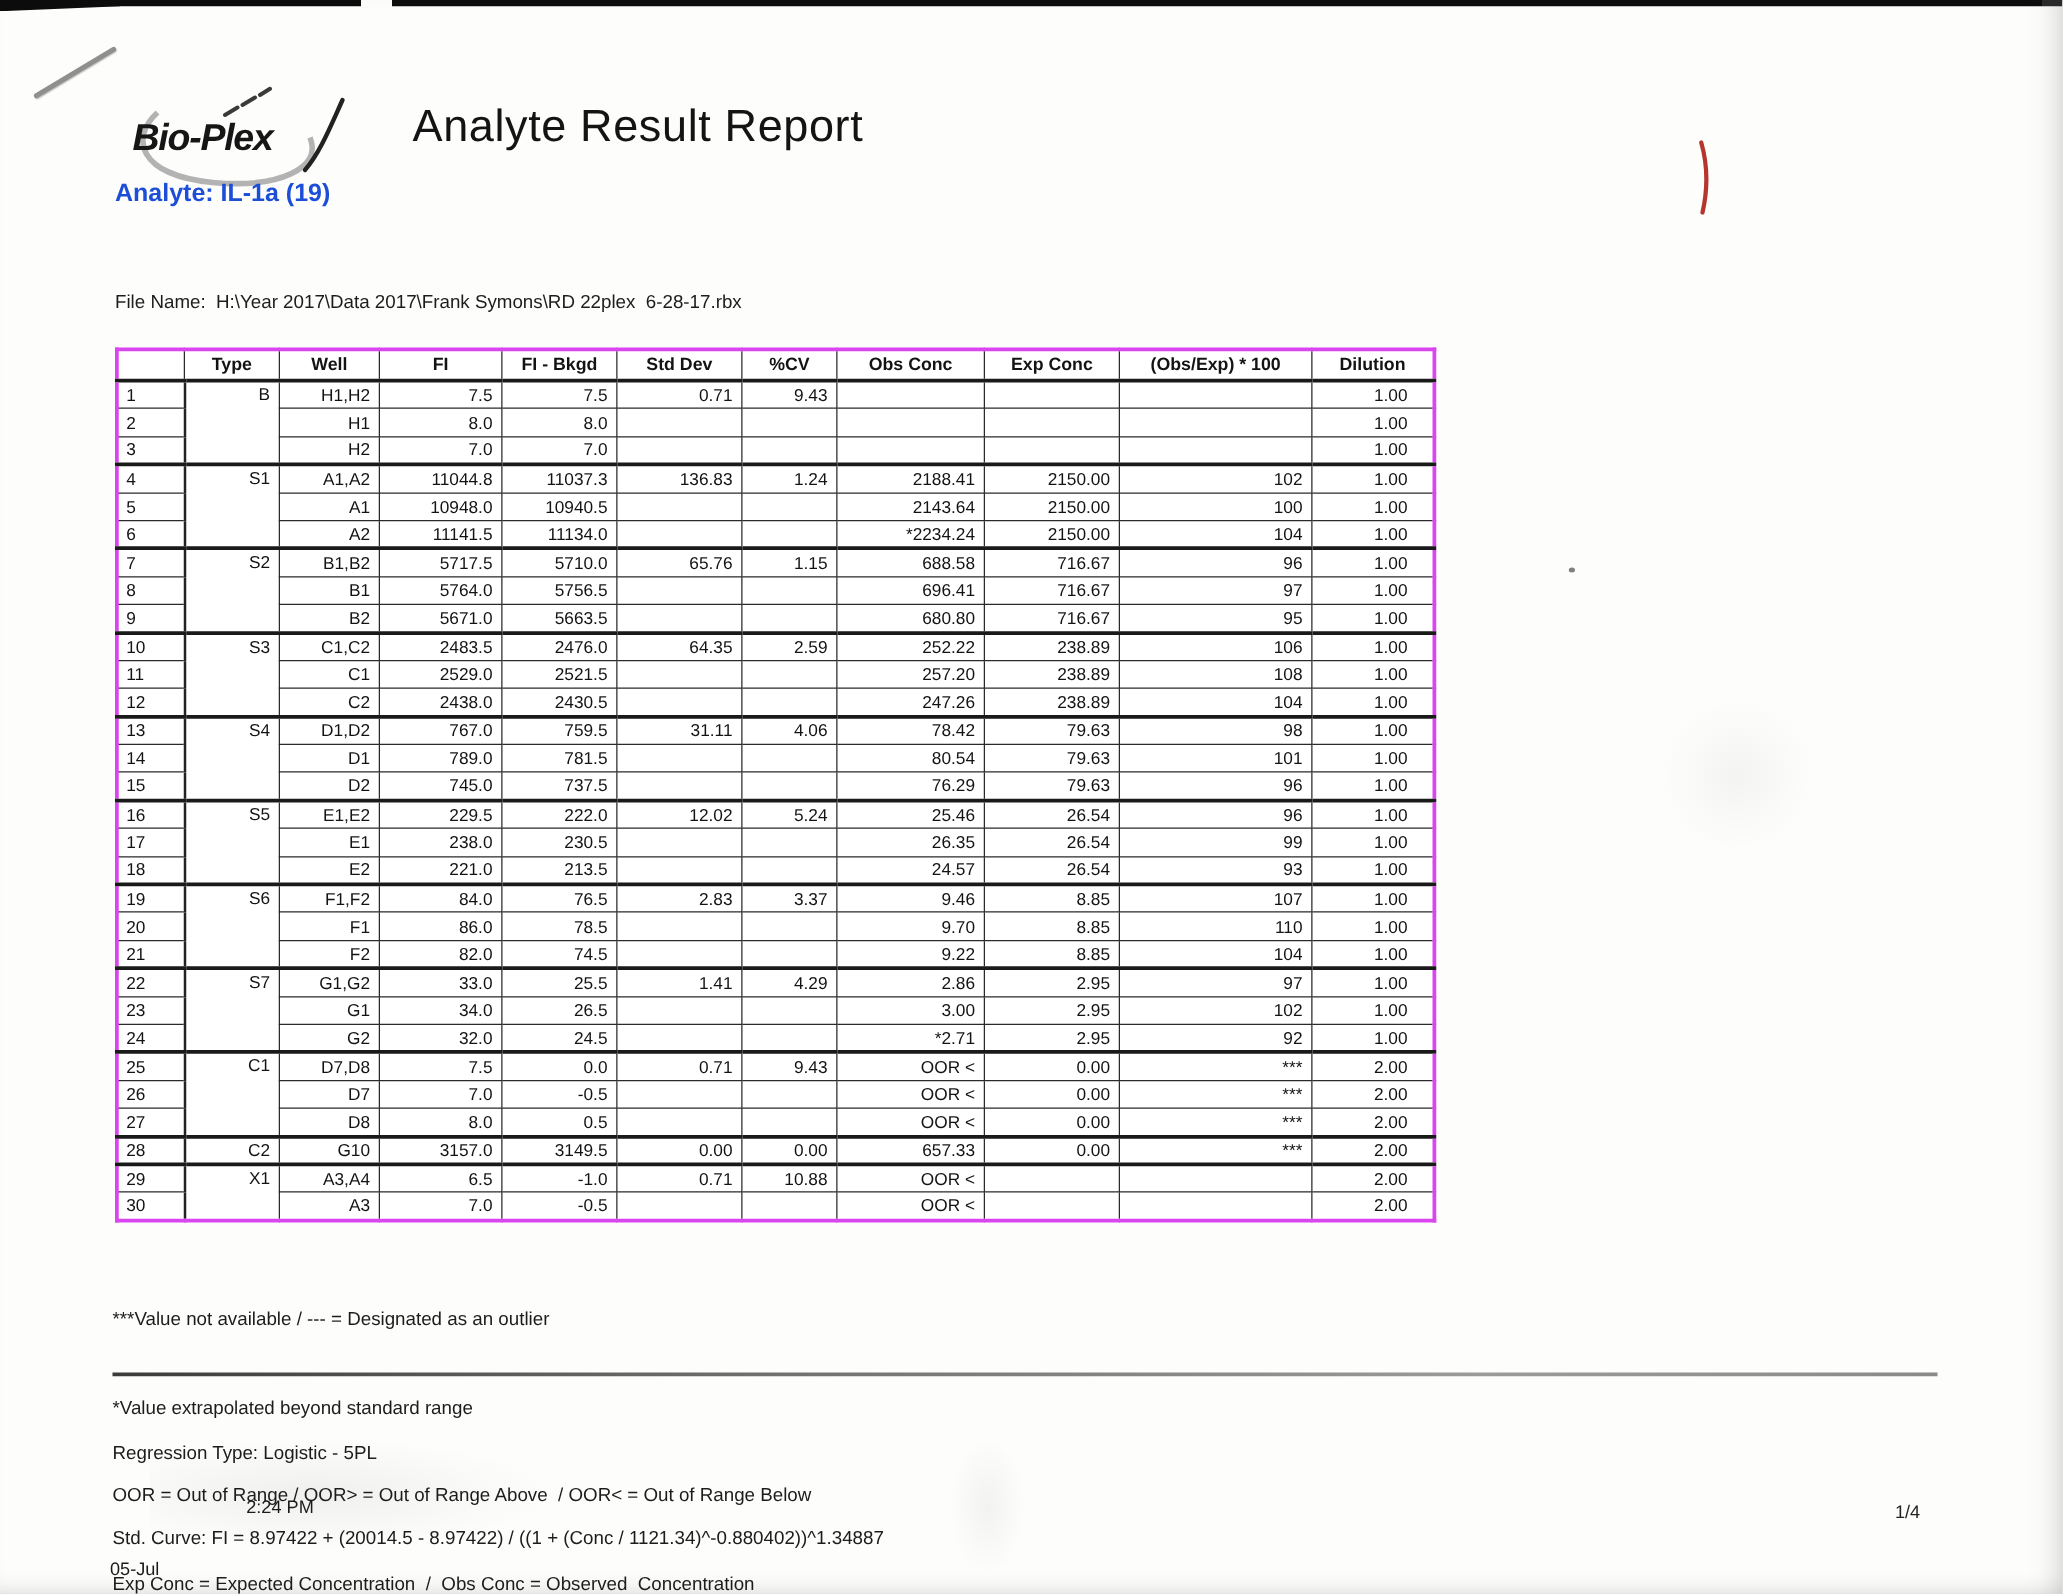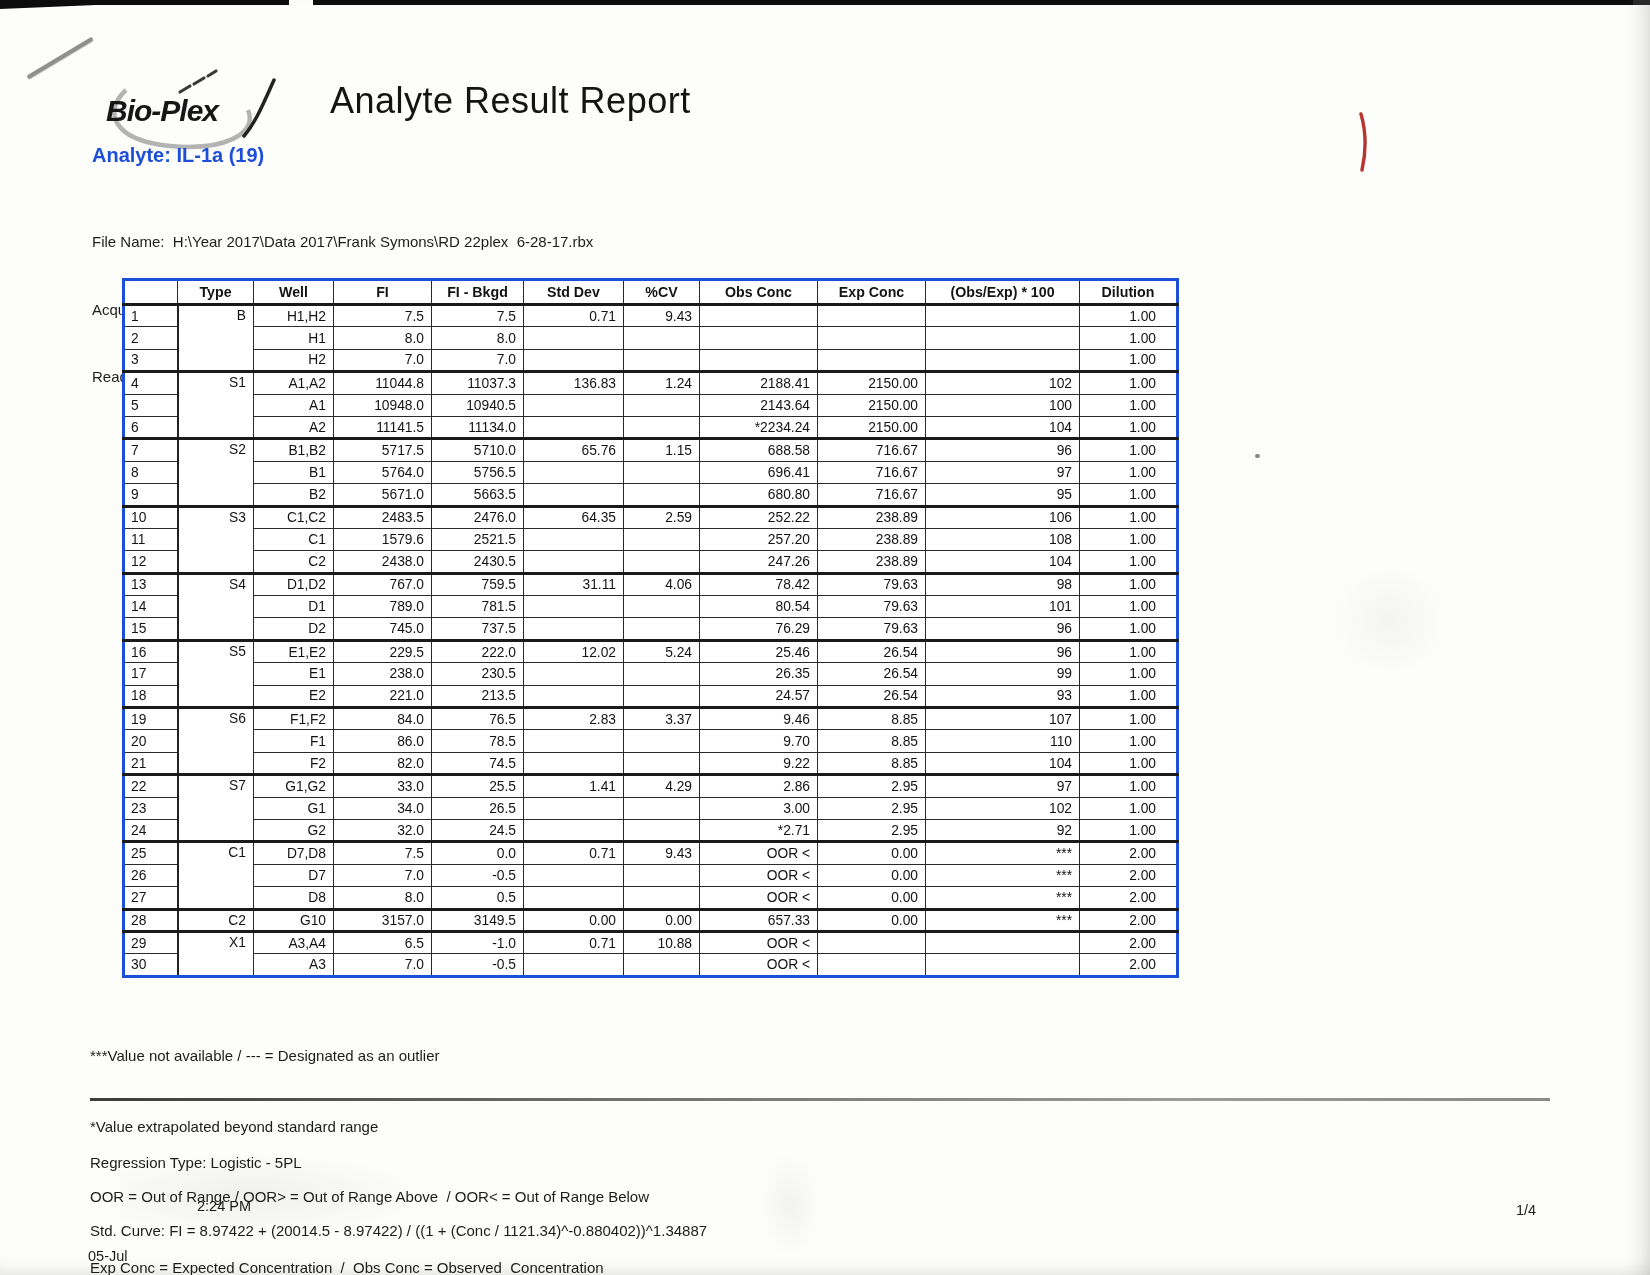--- a/index.html
+++ b/index.html
@@ -29,21 +29,21 @@
     font-size:30px;letter-spacing:-1px;color:#161616;}
   .logo-svg{position:absolute;left:0;top:0;}
   .report-title{position:absolute;left:330px;top:80px;margin:0;font-size:36px;font-weight:normal;
     color:#141414;letter-spacing:.5px;}
   .analyte-heading{position:absolute;left:92px;top:144px;margin:0;font-size:20px;font-weight:bold;color:#1d4ed8;}
   .info-block{position:absolute;left:92px;top:186px;font-size:15px;line-height:22.5px;white-space:pre-wrap;color:#1d1d1d;}
   .reader-line{display:flex;gap:42px;}
   
   table.results{position:absolute;left:92px;top:278px;width:1054px;border-collapse:collapse;
     table-layout:fixed;font-size:13.8px;color:#131313;background:#fff;}
-  table.results{border:3px solid #1d4ed8;margin-left:30px;}
+  table.results{border:3px solid #d946ef;}
   .results th,.results td{border:1.5px solid #2a2a2a;overflow:hidden;white-space:nowrap;box-sizing:border-box;}
   .results thead th{height:25px;font-size:14.2px;font-weight:bold;text-align:center;
     border-bottom:3px solid #1a1a1a;padding:0 2px;}
   .results tbody td{height:22.4px;padding:0 7px;text-align:right;}
   .results td.rownum{text-align:left;padding:0 4px 0 6px;border-right:2px solid #222;}
   .results td.type-cell{vertical-align:top;padding-top:2px;}
   .results tr.gs td{border-top:3px solid #1a1a1a;}
   .results td.dil{padding-right:20px;}
   
   .footnotes{position:absolute;left:90px;top:997px;font-size:15px;line-height:23.5px;white-space:pre-wrap;color:#1c1c1c;}
@@ -242,21 +242,21 @@
           <td>64.35</td>
           <td>2.59</td>
           <td>252.22</td>
           <td>238.89</td>
           <td>106</td>
           <td class="dil">1.00</td>
         </tr>
         <tr>
           <td class="rownum">11</td>
           <td>C1</td>
-          <td>1579.6</td>
+          <td>2529.0</td>
           <td>2521.5</td>
           <td></td>
           <td></td>
           <td>257.20</td>
           <td>238.89</td>
           <td>108</td>
           <td class="dil">1.00</td>
         </tr>
         <tr>
           <td class="rownum">12</td>

